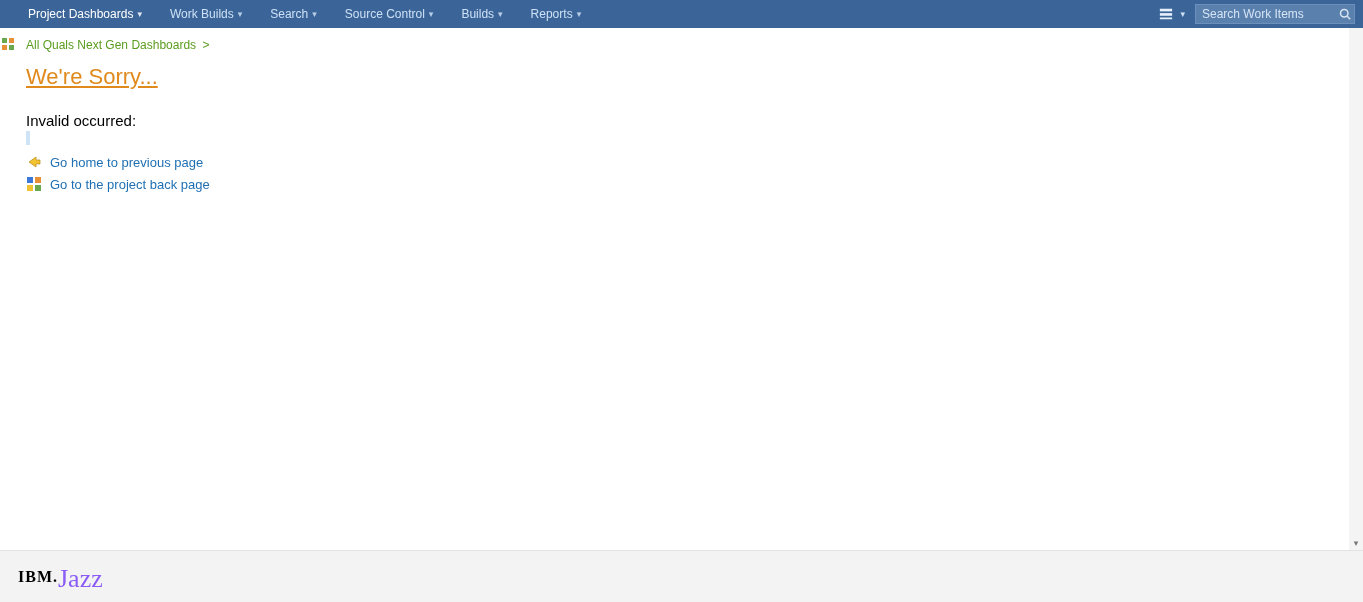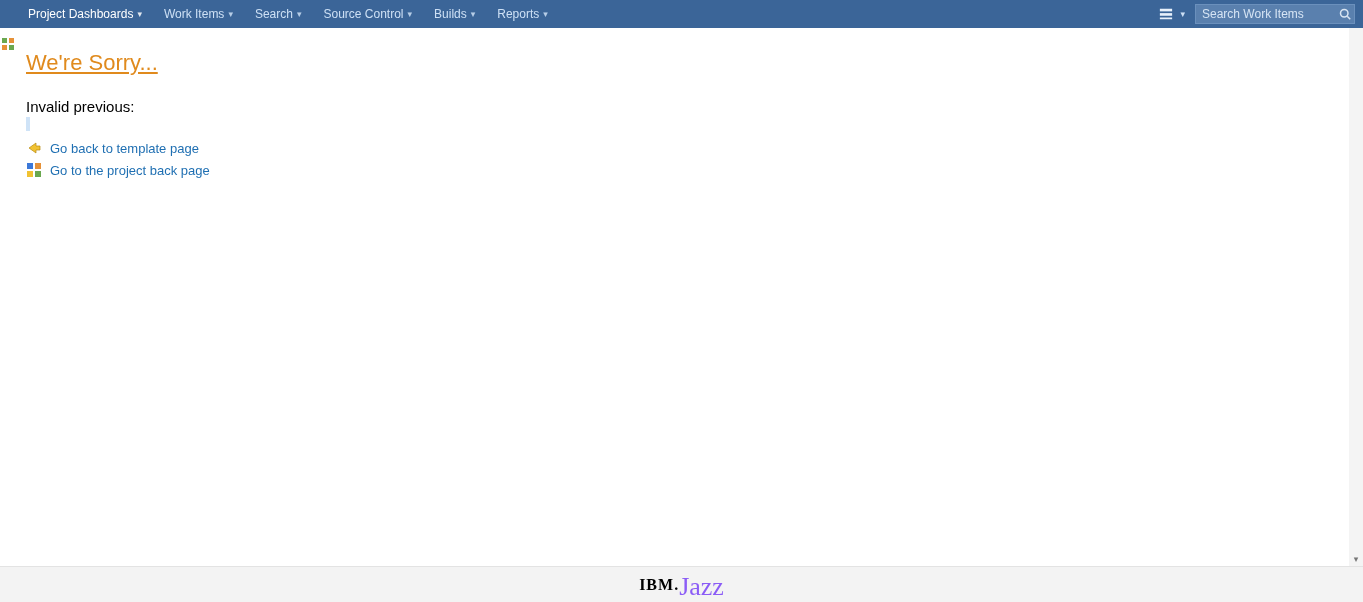--- a/index.html
+++ b/index.html
@@ -19,21 +19,21 @@
 
 .topnav {
   background: #3b6598;
   height: 28px;
   display: flex;
   align-items: center;
   color: #cde0f5;
   font-size: 12px;
   padding: 0 8px 0 18px;
 }
-.nav-items { display: flex; align-items: flex-end; gap: 2px; flex: 1; }
+.nav-items { display: flex; align-items: flex-end; gap: 8px; flex: 1; }
 .nav-item {
   display: inline-flex;
   align-items: center;
   padding: 0 10px;
   height: 28px;
   cursor: pointer;
   white-space: nowrap;
 }
 .nav-item.active { color: #ffffff; }
 .nav-item .chev { margin-left: 4px; font-size: 9px; opacity: 0.85; }
@@ -123,26 +123,26 @@
   display: flex; align-items: center;
   gap: 8px;
   margin-top: 6px;
   font-size: 13px;
 }
 .action-link a { color: #1f6fb2; text-decoration: none; }
 .icon16 { width: 16px; height: 16px; flex: 0 0 16px; }
 
 
 .footer {
-  height: 36px;
+  height: 52px;
   background: #f3f3f3;
   border-top: 1px solid #e3e3e3;
   display: flex;
   align-items: center;
-  justify-content: center;
+  justify-content: flex-start;
   padding: 12px 18px;
 }
 .ibm-logo {
   font-family: "Times New Roman", serif;
   font-weight: bold;
   letter-spacing: 1px;
   font-size: 16px;
   color: #000;
 }
 .jazz-logo {
@@ -166,21 +166,21 @@
 </head>
 <body>
 
 <div class="topnav">
   <div class="nav-items">
     <div class="nav-item active">
       <span>Project Dashboards</span>
       <span class="chev">▾</span>
     </div>
     <div class="nav-item">
-      <span>Work Items</span>
+      <span>Work Builds</span>
       <span class="chev">▾</span>
     </div>
     <div class="nav-item">
       <span>Search</span>
       <span class="chev">▾</span>
     </div>
     <div class="nav-item">
       <span>Source Control</span>
       <span class="chev">▾</span>
     </div>
@@ -220,33 +220,37 @@
   <div class="left-rail">
     <svg class="rail-icon" viewBox="0 0 12 12">
       <rect x="0" y="0" width="5" height="5" fill="#6aa84f"></rect>
       <rect x="7" y="0" width="5" height="5" fill="#e69138"></rect>
       <rect x="0" y="7" width="5" height="5" fill="#e69138"></rect>
       <rect x="7" y="7" width="5" height="5" fill="#6aa84f"></rect>
     </svg>
   </div>
 
   <div class="main">
+    <div class="breadcrumb">
+      <a href="#">All Quals Next Gen Dashboards</a>
+      <span class="sep">&gt;</span>
+    </div>
 
     <h1 class="sorry">We're Sorry...</h1>
     <div class="gap"></div>
-    <div class="invalid-line">Invalid previous:</div>
+    <div class="invalid-line">Invalid occurred:</div>
     <span class="cursor-mark"></span>
 
 
     <div class="action-links">
       <div class="action-link">
         <svg class="icon16" viewBox="0 0 16 16">
           <path d="M10 3 L3 8 L10 13 L10 10 L14 10 L14 6 L10 6 Z" fill="#f1c232" stroke="#b88b12" stroke-width="0.7"></path>
         </svg>
-        <a href="#">Go back to template page</a>
+        <a href="#">Go home to previous page</a>
       </div>
       <div class="action-link">
         <svg class="icon16" viewBox="0 0 16 16">
           <rect x="1" y="1" width="6" height="6" fill="#3c78d8"></rect>
           <rect x="9" y="1" width="6" height="6" fill="#e69138"></rect>
           <rect x="1" y="9" width="6" height="6" fill="#f1c232"></rect>
           <rect x="9" y="9" width="6" height="6" fill="#6aa84f"></rect>
         </svg>
         <a href="#">Go to the project back page</a>
       </div>

